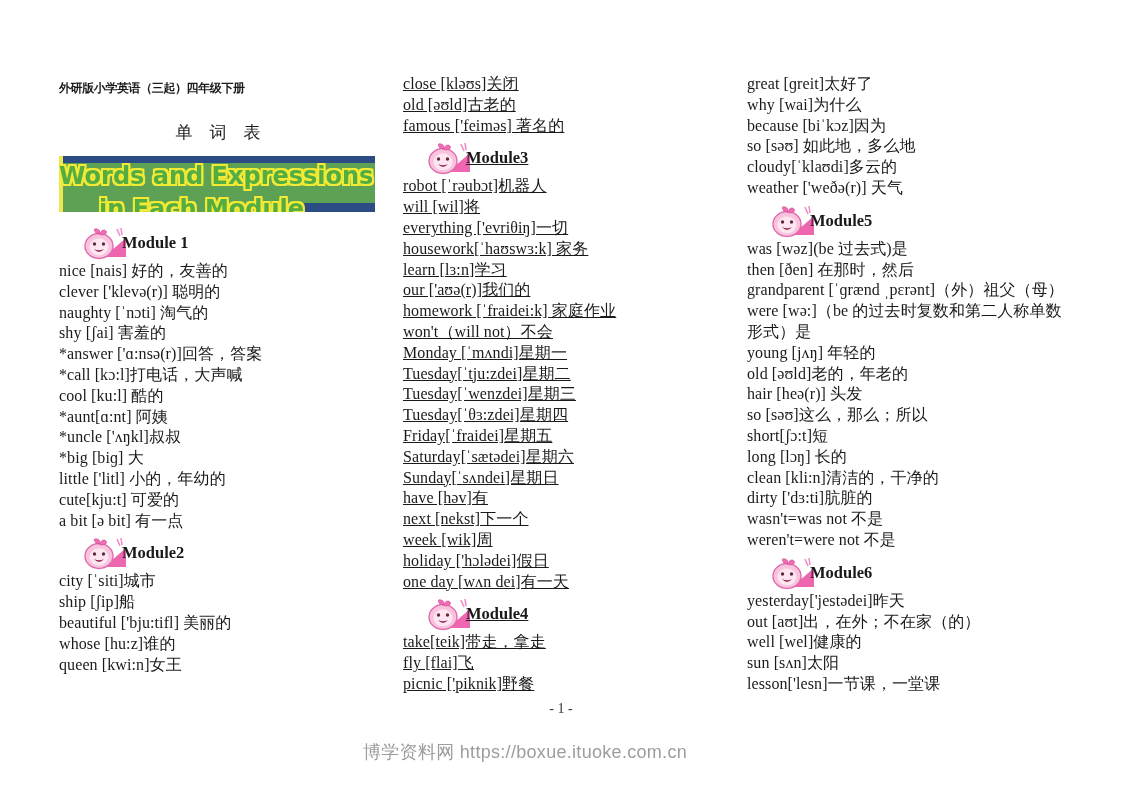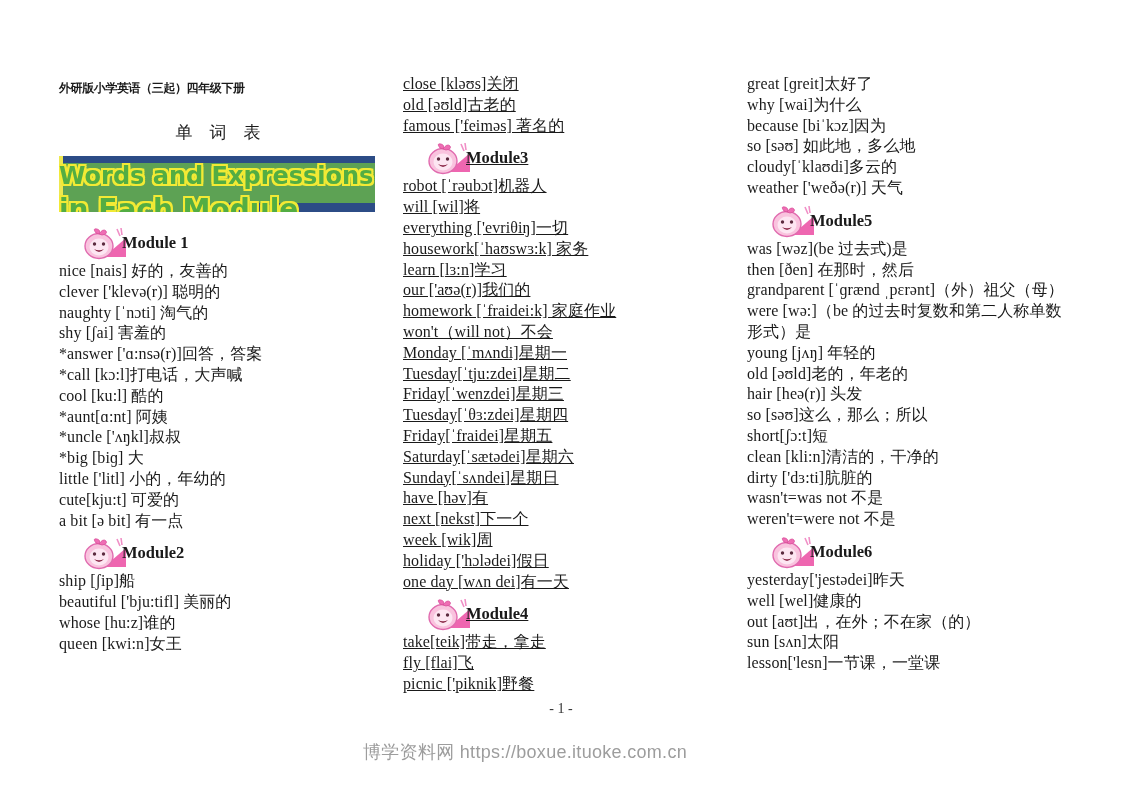--- a/index.html
+++ b/index.html
@@ -43,21 +43,21 @@
     font-family:"DejaVu Sans",sans-serif;
     font-weight:bold;
     color:#53ad43;
     line-height:25px;
     padding-top:8px;
     text-shadow:
       -2px 0 #f2ea35, 2px 0 #f2ea35, 0 -2px #f2ea35, 0 2px #f2ea35,
       -2px -2px #f2ea35, 2px -2px #f2ea35, -2px 2px #f2ea35, 2px 2px #f2ea35;
   }
   .banner-line1{font-size:24px;letter-spacing:0px;}
-  .banner-line2{font-size:28px;}
+  .banner-line2{font-size:24px;margin-left:40px;}
 
   
   .vocab-col{position:absolute;}
   #col-0{left:59px;top:221px;width:336px;}
   #col-1{left:403px;top:74px;width:340px;text-decoration:underline;}
   #col-2{left:747px;top:74px;width:356px;}
 
   .entry{
     font-size:16px;line-height:20.8px;white-space:nowrap;
     letter-spacing:0.1px;
@@ -130,20 +130,21 @@
       <path d="M33 3 L36 10 M37 2 L38 9" stroke="#f08fc6" stroke-width="1.6" fill="none"></path>
       <ellipse cx="15" cy="20" rx="14" ry="12.5" fill="#f9c3de" stroke="#e06aae" stroke-width="1.4"></ellipse>
       <ellipse cx="15" cy="21" rx="9.5" ry="8.5" fill="#fde6f2"></ellipse>
       <path d="M12 7 Q8 2 13 3 Q17 4 15 8 Q19 2 22 5 Q24 8 18 9 Z" fill="#ef6db4" stroke="#d9509b" stroke-width="0.8"></path>
       <circle cx="10.5" cy="18" r="1.7" fill="#5c2a3f"></circle>
       <circle cx="19.5" cy="18" r="1.7" fill="#5c2a3f"></circle>
       <path d="M10 23 Q15 29 20 23 Q15 25.5 10 23 Z" fill="#8c2b4a"></path>
     </svg>
     <span class="module-label">Module2</span>
   </div>
+<div class="entry">city [ˈsiti]城市</div>
       <div class="entry">ship [ʃip]船</div>
       <div class="entry">beautiful ['bju:tifl] 美丽的</div>
       <div class="entry">whose [hu:z]谁的</div>
       <div class="entry">queen [kwi:n]女王</div>
     </div>
   <div class="vocab-col" id="col-1">
       <div class="entry">close [kləʊs]关闭</div>
       <div class="entry">old [əʊld]古老的</div>
       <div class="entry">famous ['feiməs] 著名的</div>
   <div class="module-header">
@@ -162,21 +163,21 @@
 <div class="entry">robot [ˈrəubɔt]机器人</div>
       <div class="entry">will [wil]将</div>
       <div class="entry">everything ['evriθiŋ]一切</div>
       <div class="entry">housework[ˈhaʊswɜ:k] 家务</div>
       <div class="entry">learn [lɜ:n]学习</div>
       <div class="entry">our ['aʊə(r)]我们的</div>
       <div class="entry">homework [ˈfraidei:k] 家庭作业</div>
       <div class="entry">won't（will not）不会</div>
       <div class="entry">Monday [ˈmʌndi]星期一</div>
       <div class="entry">Tuesday[ˈtju:zdei]星期二</div>
-      <div class="entry">Friday[ˈwenzdei]星期三</div>
+      <div class="entry">Tuesday[ˈwenzdei]星期三</div>
       <div class="entry">Tuesday[ˈθɜ:zdei]星期四</div>
       <div class="entry">Friday[ˈfraidei]星期五</div>
       <div class="entry">Saturday[ˈsætədei]星期六</div>
       <div class="entry">Sunday[ˈsʌndei]星期日</div>
       <div class="entry">have [həv]有</div>
       <div class="entry">next [nekst]下一个</div>
       <div class="entry">week [wik]周</div>
       <div class="entry">holiday ['hɔlədei]假日</div>
       <div class="entry">one day [wʌn dei]有一天</div>
   <div class="module-header">
@@ -219,40 +220,41 @@
 <div class="entry">was [wəz](be 过去式)是</div>
       <div class="entry">then [ðen]  在那时，然后</div>
       <div class="entry">grandparent [ˈɡrænd ˌpɛrənt]（外）祖父（母）</div>
       <div class="entry">were [wə:]（be 的过去时复数和第二人称单数</div>
       <div class="entry">形式）是</div>
       <div class="entry">young [jʌŋ]  年轻的</div>
       <div class="entry">old [əʊld]老的，年老的</div>
       <div class="entry">hair [heə(r)]  头发</div>
       <div class="entry">so [səʊ]这么，那么；所以</div>
       <div class="entry">short[ʃɔ:t]短</div>
+      <div class="entry">long [lɔŋ]  长的</div>
       <div class="entry">clean [kli:n]清洁的，干净的</div>
       <div class="entry">dirty ['dɜ:ti]肮脏的</div>
       <div class="entry">wasn't=was not 不是</div>
       <div class="entry">weren't=were not 不是</div>
   <div class="module-header">
     <svg class="apple" viewBox="0 0 42 34" xmlns="http://www.w3.org/2000/svg">
       <polygon points="20,31 42,31 42,12" fill="#ee66b0"></polygon>
       <path d="M33 3 L36 10 M37 2 L38 9" stroke="#f08fc6" stroke-width="1.6" fill="none"></path>
       <ellipse cx="15" cy="20" rx="14" ry="12.5" fill="#f9c3de" stroke="#e06aae" stroke-width="1.4"></ellipse>
       <ellipse cx="15" cy="21" rx="9.5" ry="8.5" fill="#fde6f2"></ellipse>
       <path d="M12 7 Q8 2 13 3 Q17 4 15 8 Q19 2 22 5 Q24 8 18 9 Z" fill="#ef6db4" stroke="#d9509b" stroke-width="0.8"></path>
       <circle cx="10.5" cy="18" r="1.7" fill="#5c2a3f"></circle>
       <circle cx="19.5" cy="18" r="1.7" fill="#5c2a3f"></circle>
       <path d="M10 23 Q15 29 20 23 Q15 25.5 10 23 Z" fill="#8c2b4a"></path>
     </svg>
     <span class="module-label">Module6</span>
   </div>
 <div class="entry">yesterday['jestədei]昨天</div>
+      <div class="entry">out [aʊt]出，在外；不在家（的）</div>
       <div class="entry">well [wel]健康的</div>
-      <div class="entry">out [aʊt]出，在外；不在家（的）</div>
       <div class="entry">sun [sʌn]太阳</div>
       <div class="entry">lesson['lesn]一节课，一堂课</div>
     </div>
 
   <div class="page-number">- 1 -</div>
   <div class="site-footer">博学资料网 https://boxue.ituoke.com.cn</div>
 
 </div>
 
 </body></html>

